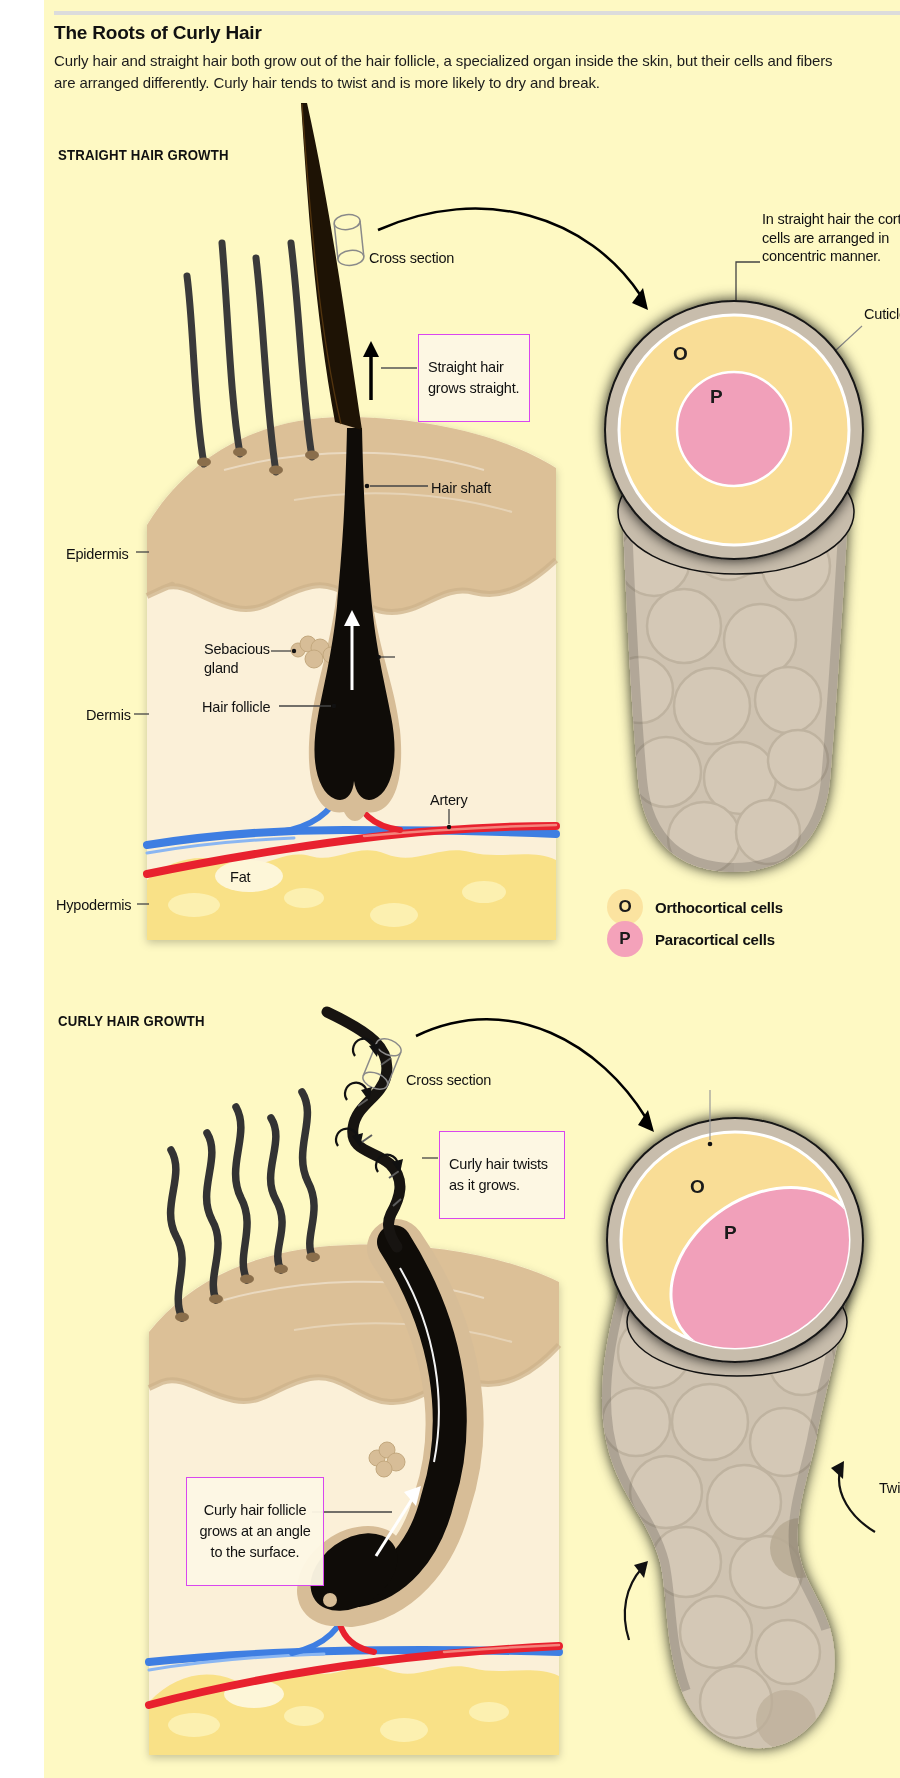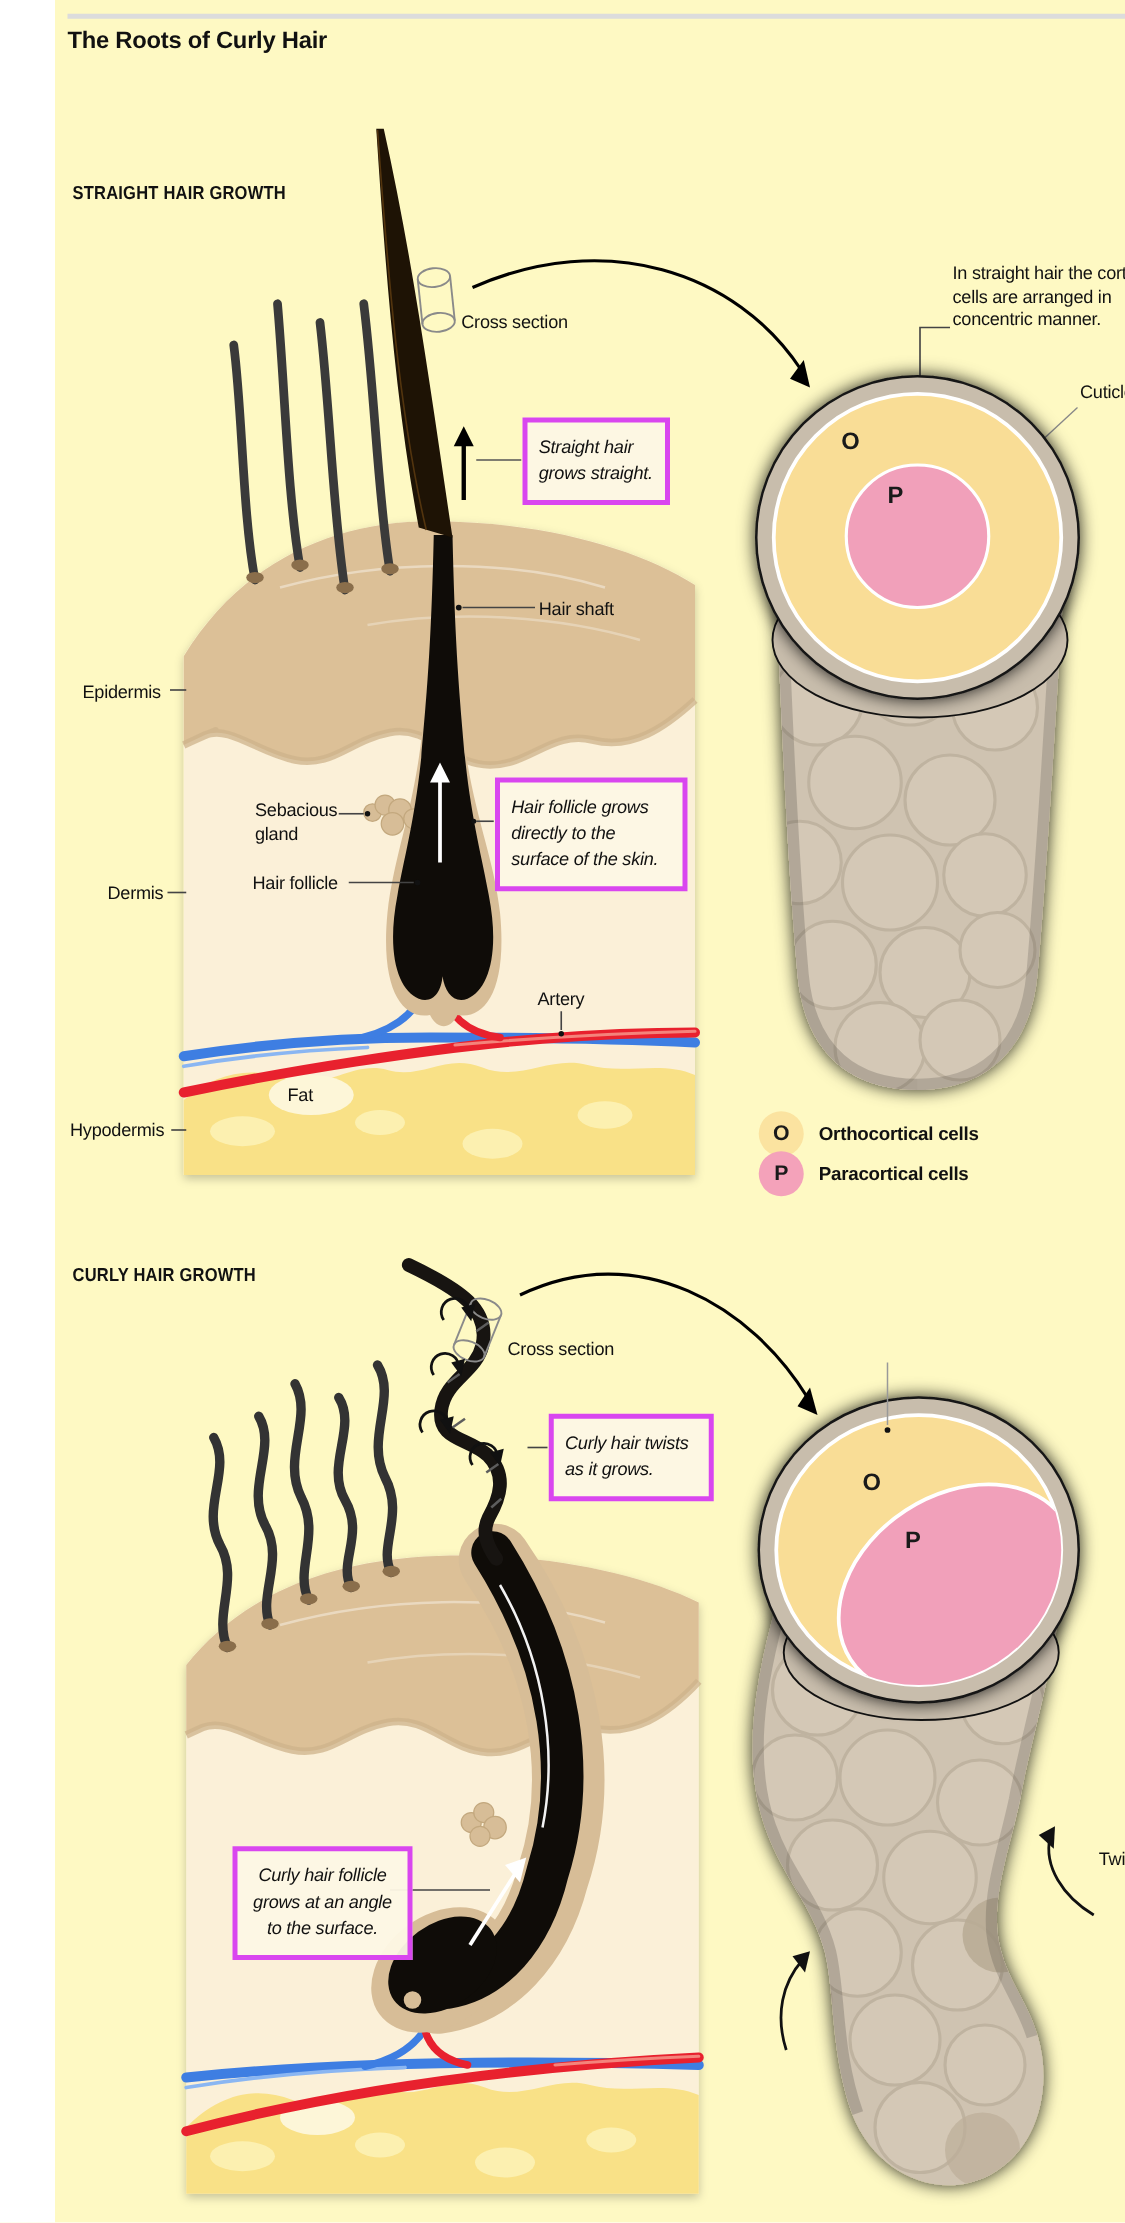--- a/index.html
+++ b/index.html
@@ -5,36 +5,37 @@
   html,body{margin:0;padding:0;background:#fff;}
   #page{position:relative;width:900px;height:1778px;background:#fef9c3;overflow:hidden;
         font-family:"Liberation Sans",sans-serif;color:#111;margin-left:44px;}
   .rule{position:absolute;left:10px;right:10px;top:11px;height:4px;background:#dcdcdc;}
   .title{position:absolute;left:10px;top:22px;font-size:19px;font-weight:bold;letter-spacing:-.2px;}
   .intro{position:absolute;left:10px;top:50px;width:780px;font-size:15px;line-height:1.45;color:#1c1c1c;letter-spacing:-.1px;}
   .section{position:absolute;font-size:15px;font-weight:bold;letter-spacing:.2px;
            transform:scaleX(.88);transform-origin:left center;white-space:nowrap;}
   .lbl{position:absolute;font-size:14.5px;letter-spacing:-.2px;line-height:1.28;color:#111;}
   .pre{white-space:pre-line;}
-  .callout{position:absolute;background:rgba(253,247,228,.96);border:4px solid #d946ef;
-           padding:10px 9px;font-size:14.5px;line-height:1.45;letter-spacing:-.2px;font-style:italic;}
+  .callout{position:absolute;background:rgba(253,247,228,.96);border:1px solid #d946ef;
+           padding:22px 9px;font-size:14.5px;line-height:1.45;letter-spacing:-.2px;}
   .op{position:absolute;font-size:19px;font-weight:bold;color:#1a1a1a;}
   .legend-row{position:absolute;display:flex;align-items:center;}
   .legend-dot{width:36px;height:36px;border-radius:50%;display:flex;align-items:center;justify-content:center;
               font-weight:bold;font-size:17px;color:#1a1a1a;flex:0 0 36px;}
   .legend-lab{margin-left:12px;font-size:15px;font-weight:bold;letter-spacing:-.2px;}
   svg{position:absolute;left:0;top:0;}
 </style>
 </head>
 <body>
 
 <div id="page">
 
   <div class="rule"></div>
   <div class="title">The Roots of Curly Hair</div>
+  <div class="intro">Curly hair and straight hair both grow out of the hair follicle, a specialized organ inside the skin, but their cells and fibers are arranged differently. Curly hair tends to twist and is more likely to dry and break.</div>
 
   <svg width="900" height="1778" viewBox="0 0 900 1778">
     <defs>
       <filter id="dk" x="-30%" y="-30%" width="160%" height="160%">
         <feDropShadow dx="0" dy="0" stdDeviation="7" flood-color="#000" flood-opacity="0.85"></feDropShadow>
       </filter>
       <filter id="soft" x="-20%" y="-20%" width="140%" height="140%">
         <feDropShadow dx="0" dy="3" stdDeviation="4" flood-color="#000" flood-opacity="0.22"></feDropShadow>
       </filter>
       <clipPath id="cylclip">
@@ -313,23 +314,20 @@
 
   <div class="lbl" style="left:325px;top:249px;">Cross section</div>
   <div class="callout pre" style="left:374px;top:334px;width:92px;">Straight hair
 grows straight.</div>
   <div class="lbl" style="left:387px;top:479px;">Hair shaft</div>
   <div class="lbl" style="left:22px;top:545px;text-align:center;">Epidermis</div>
   <div class="lbl pre" style="left:160px;top:640px;">Sebacious
 gland</div>
   <div class="lbl" style="left:158px;top:698px;">Hair follicle</div>
   <div class="lbl" style="left:42px;top:706px;">Dermis</div>
-  <div class="callout pre" style="left:352px;top:622px;width:128px;">Hair follicle grows
-directly to the
-surface of the skin.</div>
   <div class="lbl" style="left:386px;top:791px;">Artery</div>
   <div class="lbl" style="left:186px;top:868px;">Fat</div>
   <div class="lbl" style="left:12px;top:896px;">Hypodermis</div>
 
   <div class="lbl pre" style="left:718px;top:210px;width:175px;">In straight hair the cortical
 cells are arranged in
 concentric manner.</div>
   <div class="lbl" style="left:820px;top:305px;">Cuticle</div>
   <div class="op" style="left:629px;top:343px;">O</div>
   <div class="op" style="left:666px;top:386px;">P</div>

